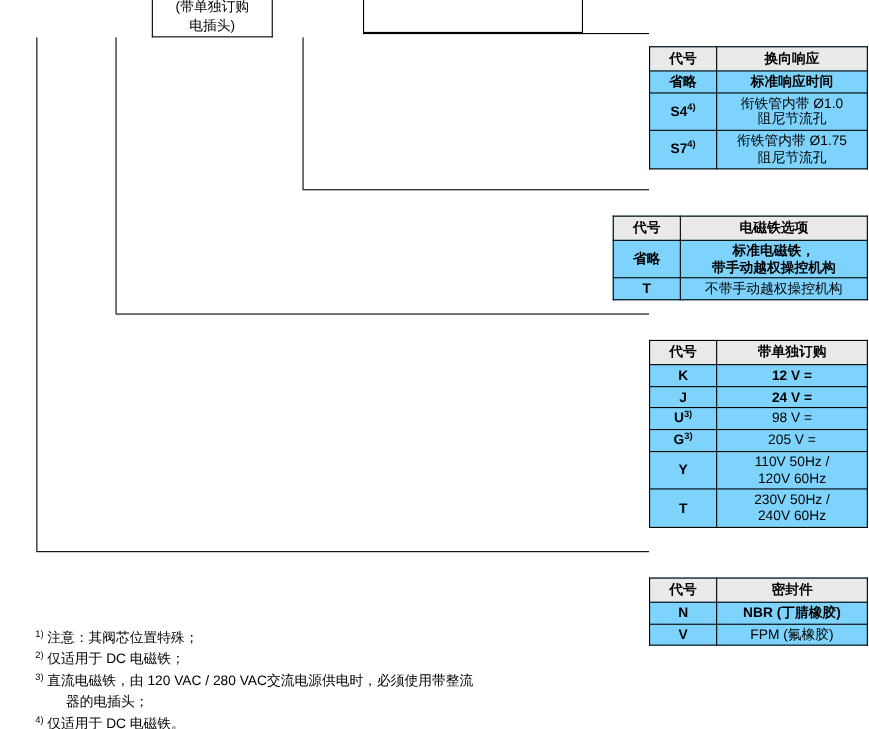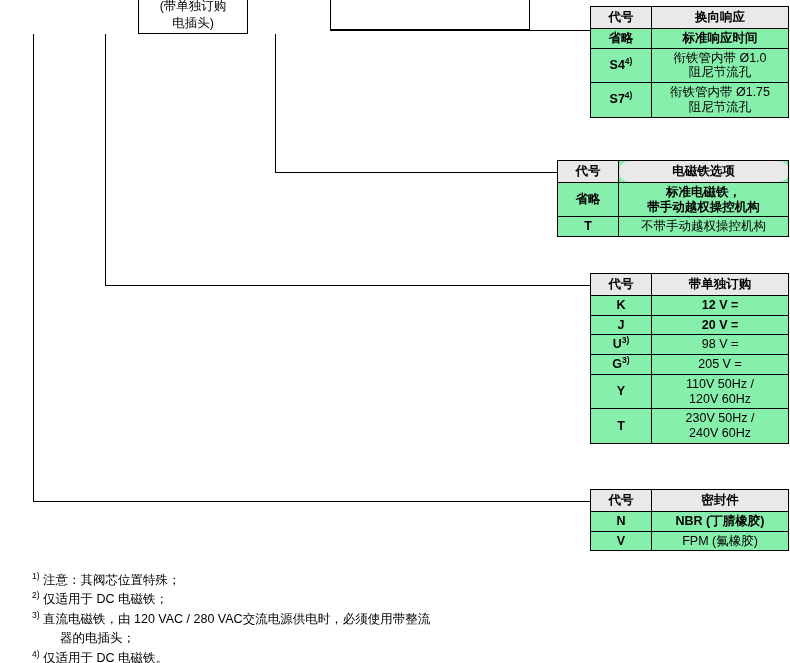--- a/index.html
+++ b/index.html
@@ -25,22 +25,23 @@
     position: absolute;
     background: #000000;
   }
   .ln.h { height: 1px; }
   .ln.v { width: 1px; }
 
   
   .opt-table {
     position: absolute;
     border-collapse: collapse;
-    background: #86efac;
-    font-size: 12.5px;
+    background: #7dd3fc;
+    font-size: 12.5px;
+    margin-top: 36px;
   }
   .opt-table td, .opt-table th {
     border: 1px solid #000000;
     padding: 2px 4px;
     text-align: center;
     vertical-align: middle;
     font-weight: normal;
     line-height: 1.18;
   }
   .opt-table .hdr td {
@@ -137,21 +138,21 @@
       <td class="code light"><span>S7</span><sup>4)</sup></td>
       <td class="desc"><span>衔铁管内带 Ø1.75</span><br><span>阻尼节流孔</span></td>
     </tr>
   </tbody>
     </table>
 
   <table class="opt-table" style="left:557px; top:160px;">
     <tbody>
         <tr class="hdr">
       <td class="code">代号</td>
-      <td class="desc" style="width:161px;border-radius:10px;">电磁铁选项</td>
+      <td class="desc" style="width:161px;">电磁铁选项</td>
     </tr>
     <tr>
       <td class="code">省略</td>
       <td class="desc bold" style="width:161px;"><span>标准电磁铁，</span><br><span>带手动越权操控机构</span></td>
     </tr>
     <tr>
       <td class="code light">T</td>
       <td class="desc" style="width:161px;">不带手动越权操控机构</td>
     </tr>
   </tbody>
@@ -162,21 +163,21 @@
         <tr class="hdr">
       <td class="code">代号</td>
       <td class="desc">带单独订购</td>
     </tr>
     <tr>
       <td class="code">K</td>
       <td class="desc bold">12 V =</td>
     </tr>
     <tr>
       <td class="code">J</td>
-      <td class="desc bold">20 V =</td>
+      <td class="desc bold">24 V =</td>
     </tr>
     <tr>
       <td class="code light"><span>U</span><sup>3)</sup></td>
       <td class="desc">98 V =</td>
     </tr>
     <tr>
       <td class="code light"><span>G</span><sup>3)</sup></td>
       <td class="desc">205 V =</td>
     </tr>
     <tr>

